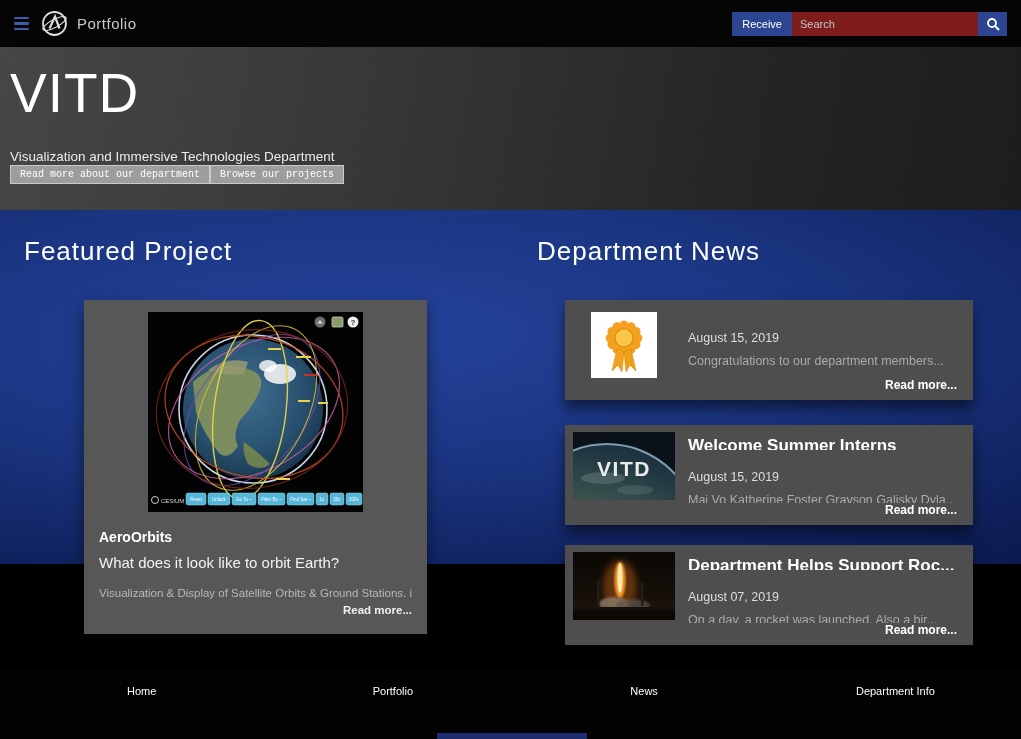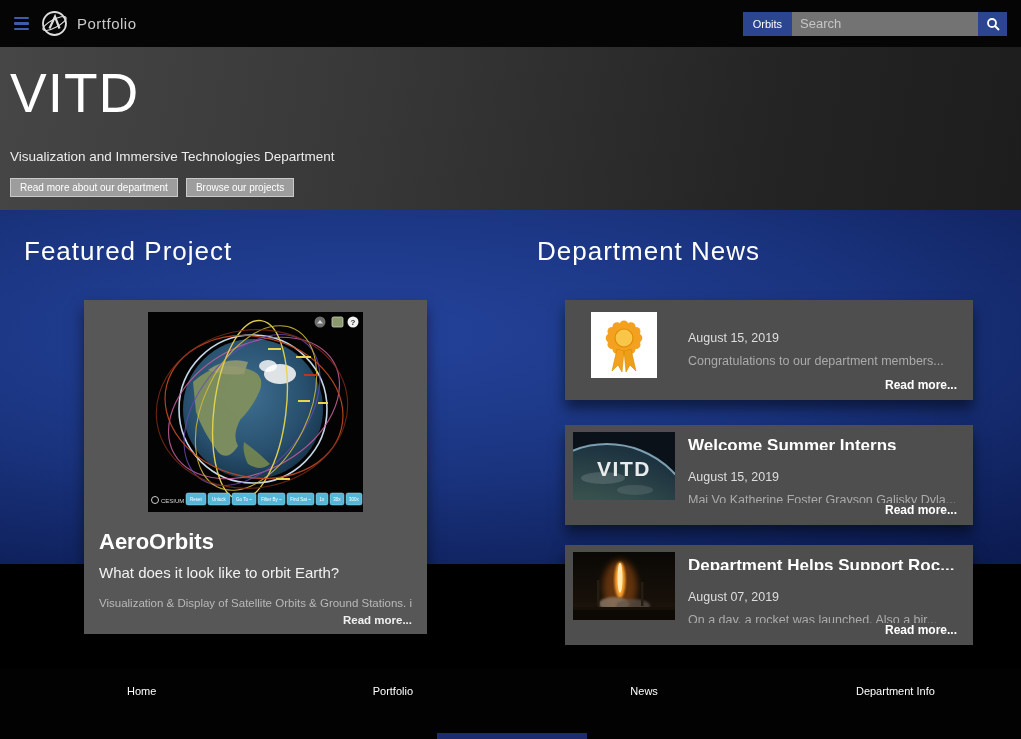--- a/index.html
+++ b/index.html
@@ -10,50 +10,50 @@
   
   .navbar { position:absolute; top:0; left:0; width:100%; height:47px;
             background:#050505; display:flex; align-items:center; padding:0 14px; }
   .hamburger { display:flex; flex-direction:column; gap:3px; width:15px; cursor:pointer; }
   .hamburger span { display:block; height:2.5px; background:#3e5caa; border-radius:1px; }
   .brand-logo { margin-left:12px; width:27px; height:27px; }
   .brand-text { margin-left:9px; color:#c9c9c9; font-size:15px; letter-spacing:0.5px; }
   .nav-spacer { flex:1; }
   .browse-btn { background:#2b4590; color:#fff; border:none; font-size:11px;
                 height:24px; padding:0 10px; cursor:pointer; font-family:inherit; }
-  .search-input { width:186px; height:24px; background:#737373; border:none; color:#e3e3e3;
-                  font-size:13px; padding:0 8px; font-family:inherit; }
+  .search-input { width:186px; height:24px; background:#7f1d1d; border:none; color:#e3e3e3;
+                  font-size:11px; padding:0 8px; font-family:inherit; }
   .search-input::placeholder { color:#c6c6c6; }
   .search-btn { width:29px; height:24px; background:#2b4590; border:none; cursor:pointer;
                 display:flex; align-items:center; justify-content:center; }
 
   
   .hero { position:absolute; top:47px; left:0; width:100%; height:163px;
           background:linear-gradient(100deg, #464646 0%, #383838 35%, #242424 75%, #1d1d1d 100%); }
   .hero-title { position:absolute; left:10px; top:14px; color:#fff; font-size:55px;
                 font-weight:normal; letter-spacing:1px; }
   .hero-subtitle { position:absolute; left:10px; top:102px; color:#ececec; font-size:13.5px; }
-  .hero-buttons { position:absolute; left:10px; top:131px; display:flex; gap:8px; }
+  .hero-buttons { position:absolute; left:10px; top:118px; display:flex; gap:0;font-family:Liberation Mono, monospace; }
   .hero-btn { background:#9d9d9d; border:1px solid #c9c9c9; color:#fff; font-size:10px;
               padding:3px 9px; cursor:pointer; font-family:inherit; }
 
   
   .content { position:absolute; top:210px; left:0; width:100%; height:354px;
              background:radial-gradient(ellipse 120% 100% at 35% 35%, #24439c 0%, #1a347f 40%, #0d1d55 78%, #091540 100%); }
   .section-heading { position:absolute; color:#fff; font-size:26px; font-weight:normal;
                      letter-spacing:1px; }
   .featured-heading { left:24px; top:26px; }
   .news-heading { left:537px; top:26px; }
 
   
   .featured-card { position:absolute; left:84px; top:90px; width:343px; height:334px;
                    background:#575757; box-shadow:0 9px 14px rgba(0,0,0,0.5); }
   .orbit-image { display:block; margin:12px auto 0 auto; width:215px; height:200px; cursor:pointer; }
   .featured-body { padding:0 15px; }
-  .featured-title { color:#fff; font-size:22px; font-weight:bold; margin-top:17px; }
+  .featured-title { color:#fff; font-size:14px; font-weight:bold; margin-top:17px; }
   .featured-sub { color:#f2f2f2; font-size:15px; margin-top:9px; }
   .featured-desc { color:#b9b9b9; font-size:11.5px; margin-top:16px; white-space:nowrap;
                    overflow:hidden; }
   .featured-readmore { display:block; text-align:right; color:#f0f0f0; font-size:11.5px;
                        font-weight:bold; margin-top:5px; text-decoration:none; cursor:pointer; }
 
   
   .news-card { position:absolute; left:565px; width:408px; height:100px; background:#4e4e4e;
                box-shadow:0 9px 13px rgba(0,0,0,0.5); display:flex; padding:0 16px 0 8px;
                cursor:pointer; }
@@ -94,21 +94,21 @@
         <span></span>
         <span></span>
     </div>
     <svg class="brand-logo" viewBox="0 0 27 27">
       <circle cx="13.5" cy="13.5" r="11.5" fill="none" stroke="#dedede" stroke-width="1.8"></circle>
       <path d="M8.5 18.5 L14 6.5 L18.5 18.5" fill="none" stroke="#dedede" stroke-width="2.2"></path>
       <ellipse cx="13.5" cy="13.5" rx="13" ry="4" fill="none" stroke="#dedede" stroke-width="1.1" transform="rotate(-28 13.5 13.5)"></ellipse>
     </svg>
     <span class="brand-text">Portfolio</span>
     <div class="nav-spacer"></div>
-    <button class="browse-btn">Orbits</button>
+    <button class="browse-btn">Receive</button>
     <input class="search-input" type="text" placeholder="Search" style="">
     <button class="search-btn">
       <svg width="14" height="14" viewBox="0 0 14 14">
         <circle cx="6" cy="6" r="4" fill="none" stroke="#fff" stroke-width="1.8"></circle>
         <line x1="9" y1="9" x2="13" y2="13" stroke="#fff" stroke-width="2"></line>
       </svg>
     </button>
   </nav>
 
   <header class="hero">

